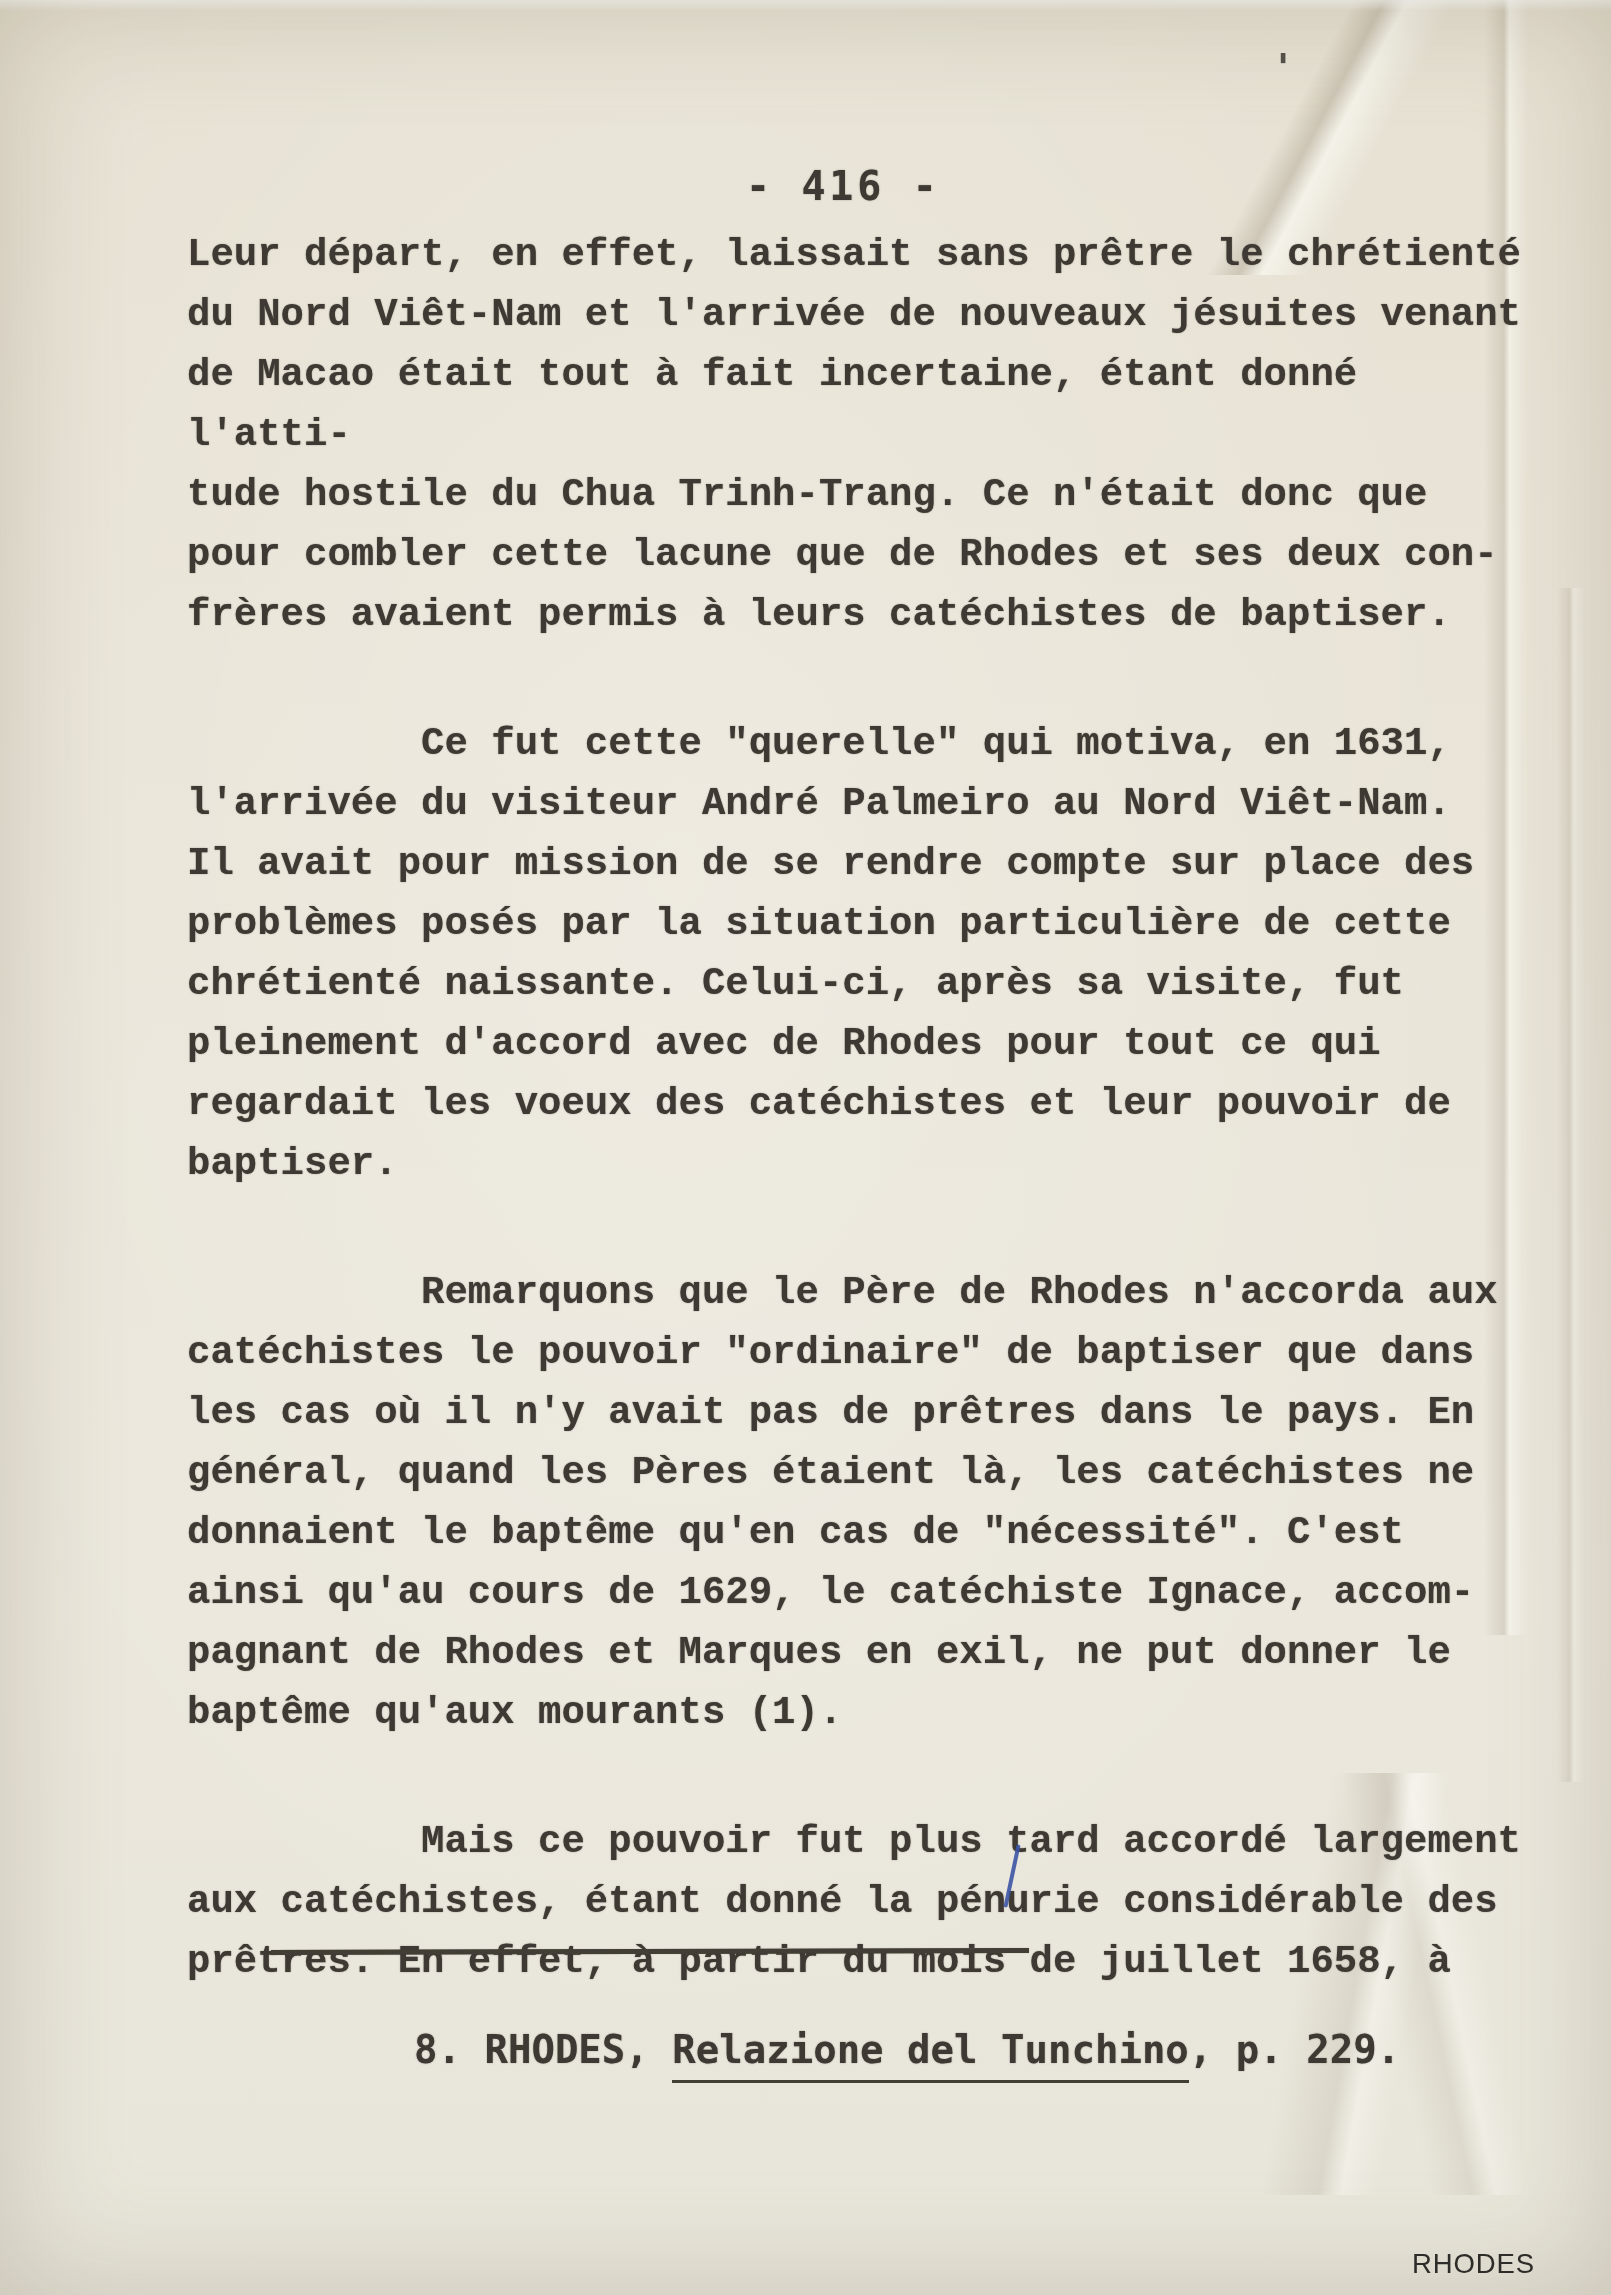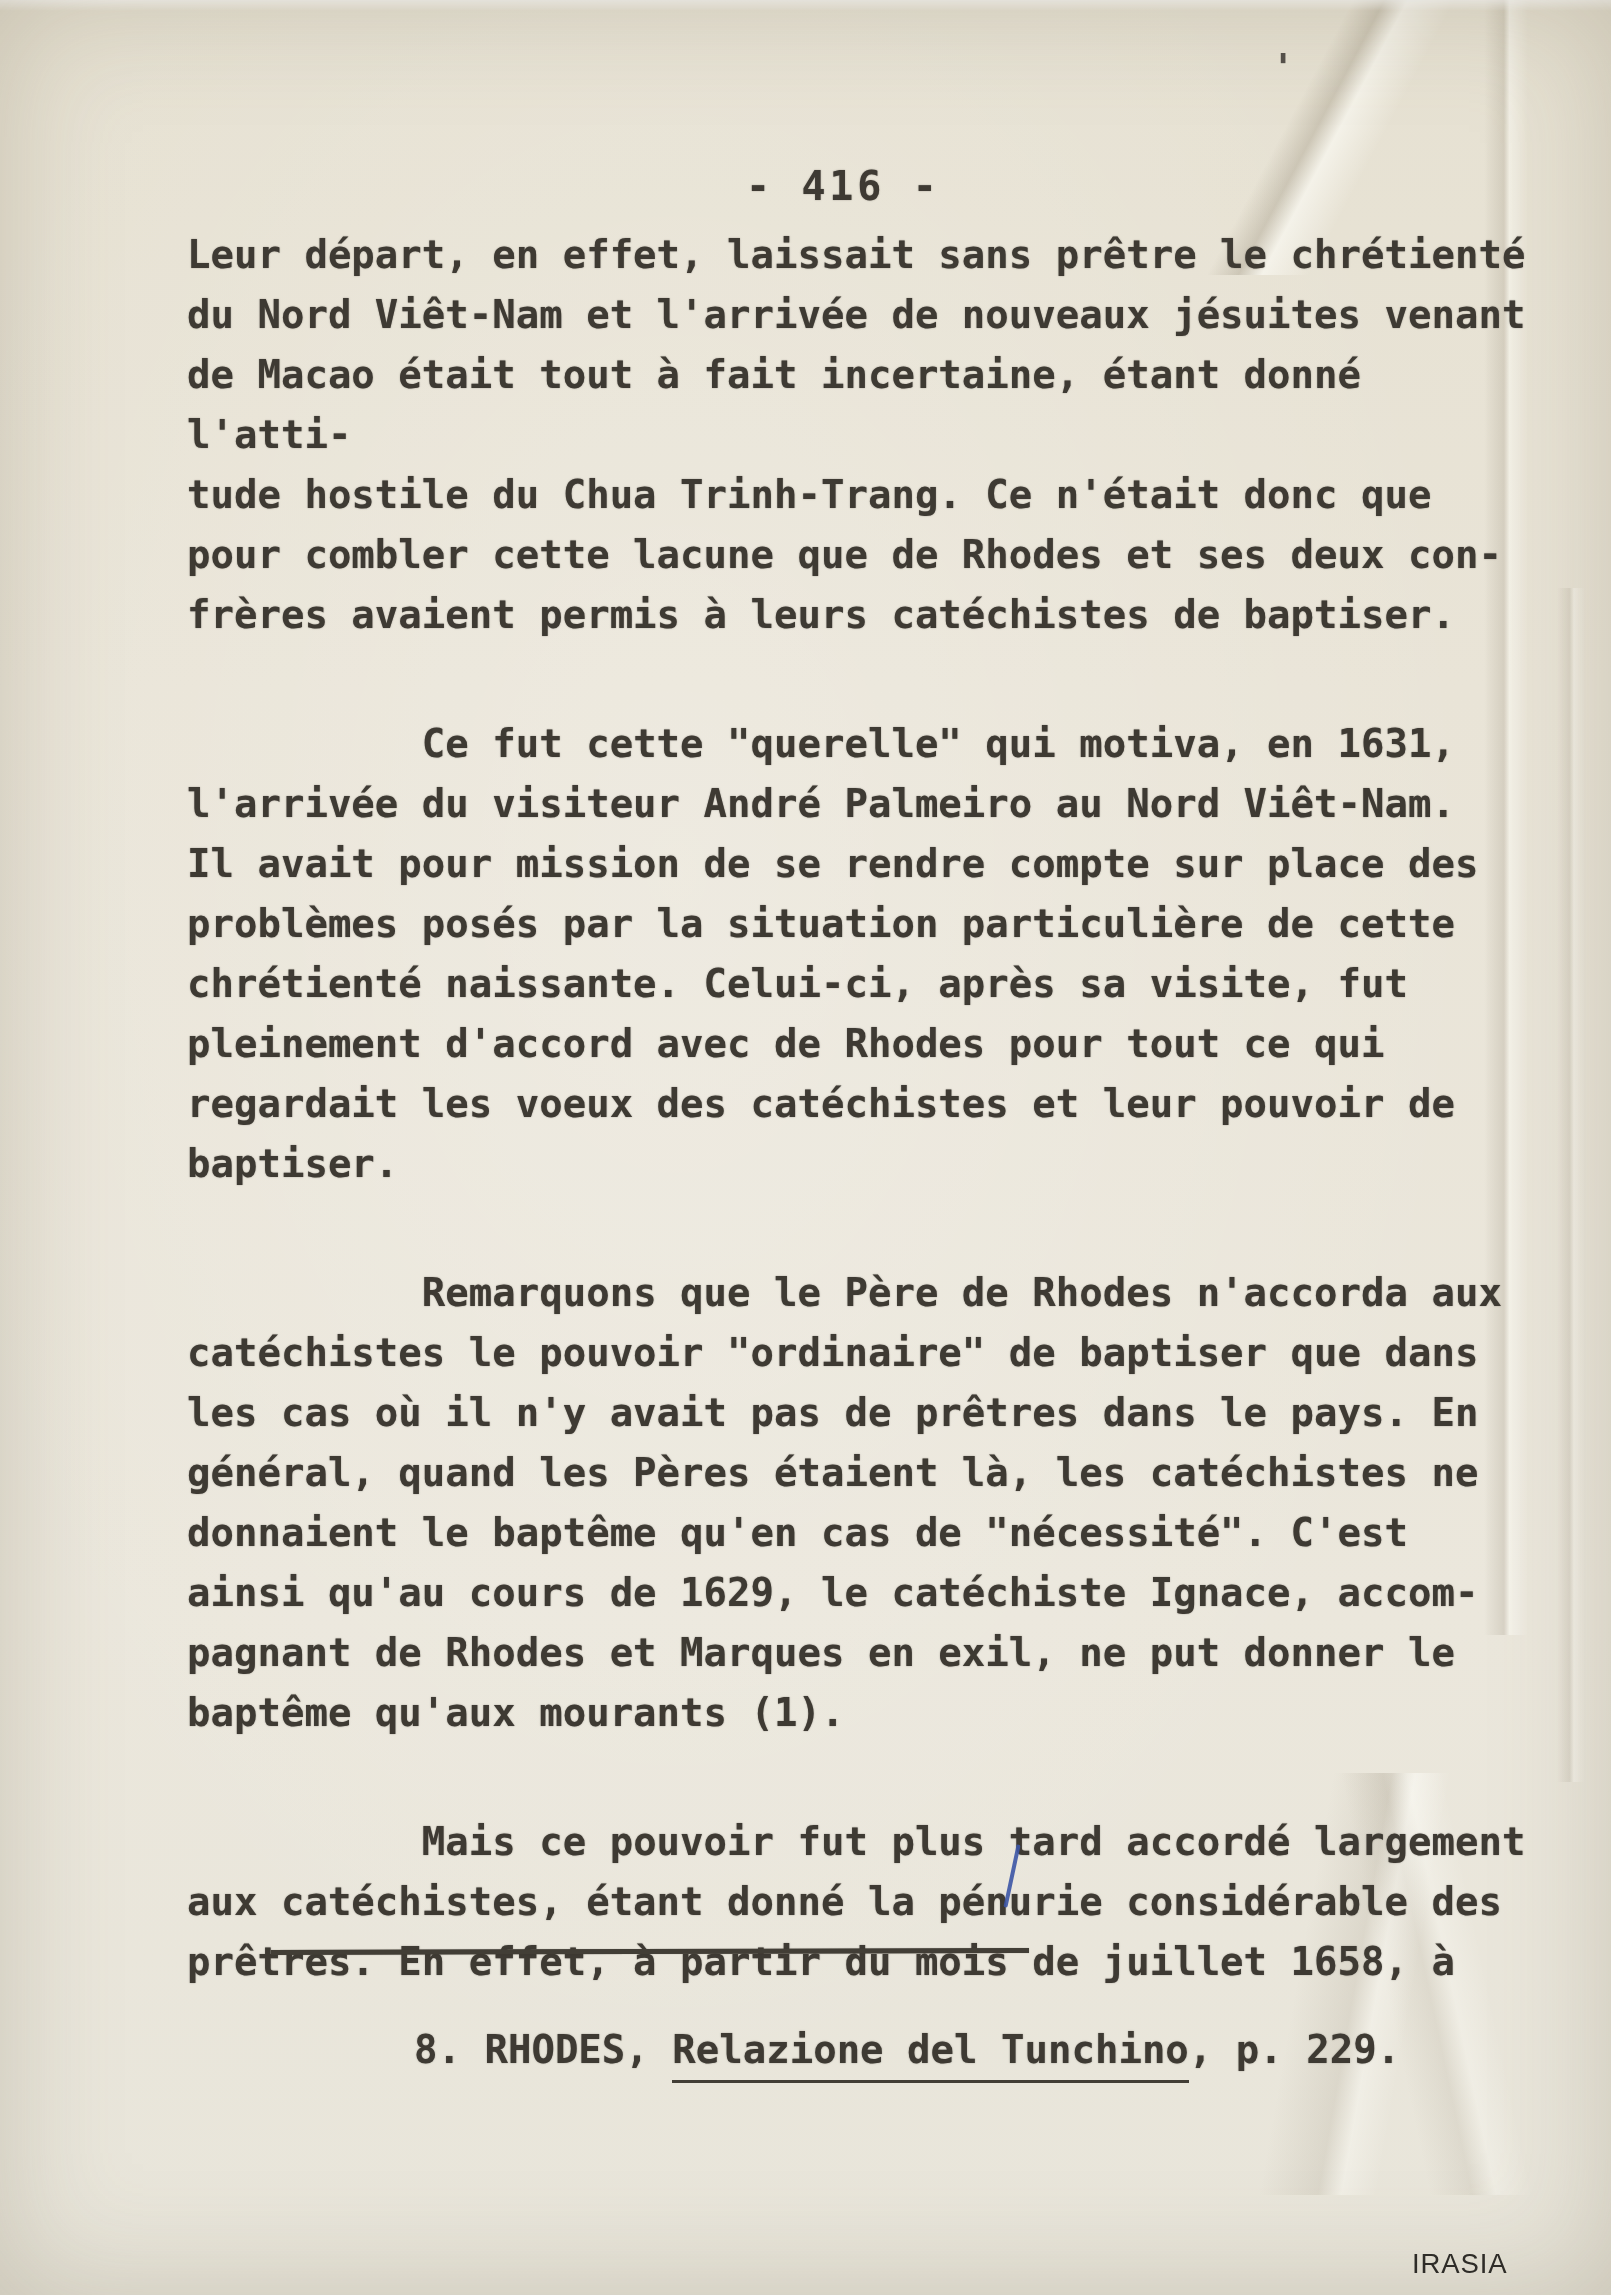--- a/index.html
+++ b/index.html
@@ -89,20 +89,21 @@
     left: 187px;
     width: 1368px;
     font-size: 39px;
     line-height: 60px;
     z-index: 10;
   }
   .para {
     margin: 0 12px 69px 0;
     white-space: pre-wrap;
     text-shadow: 0 0 1.4px rgba(55,50,43,0.55);
+    font-family: Liberation Mono, monospace;
   }
   .footnote-rule {
     position: absolute;
     top: 1949px;
     left: 271px;
     width: 758px;
     height: 4.6px;
     background: #423e36;
     transform: rotate(-0.15deg);
     box-shadow: 0 0 0.9px rgba(55,50,43,0.6);
@@ -187,16 +188,16 @@
 aux catéchistes, étant donné la pénurie considérable des
 prêtres. En effet, à partir du mois de juillet 1658, à</p>
   </div>
 
   <div class="footnote-rule"></div>
 
   <div class="footnote"><span>8. RHODES, </span><span class="u">Relazione del Tunchino</span><span>, p. 229.</span></div>
 
   <div class="pen-mark"></div>
 
-  <div class="watermark">IRASIA</div>
+  <div class="watermark">RHODES</div>
 
 </div>
 
 
 </body></html>

